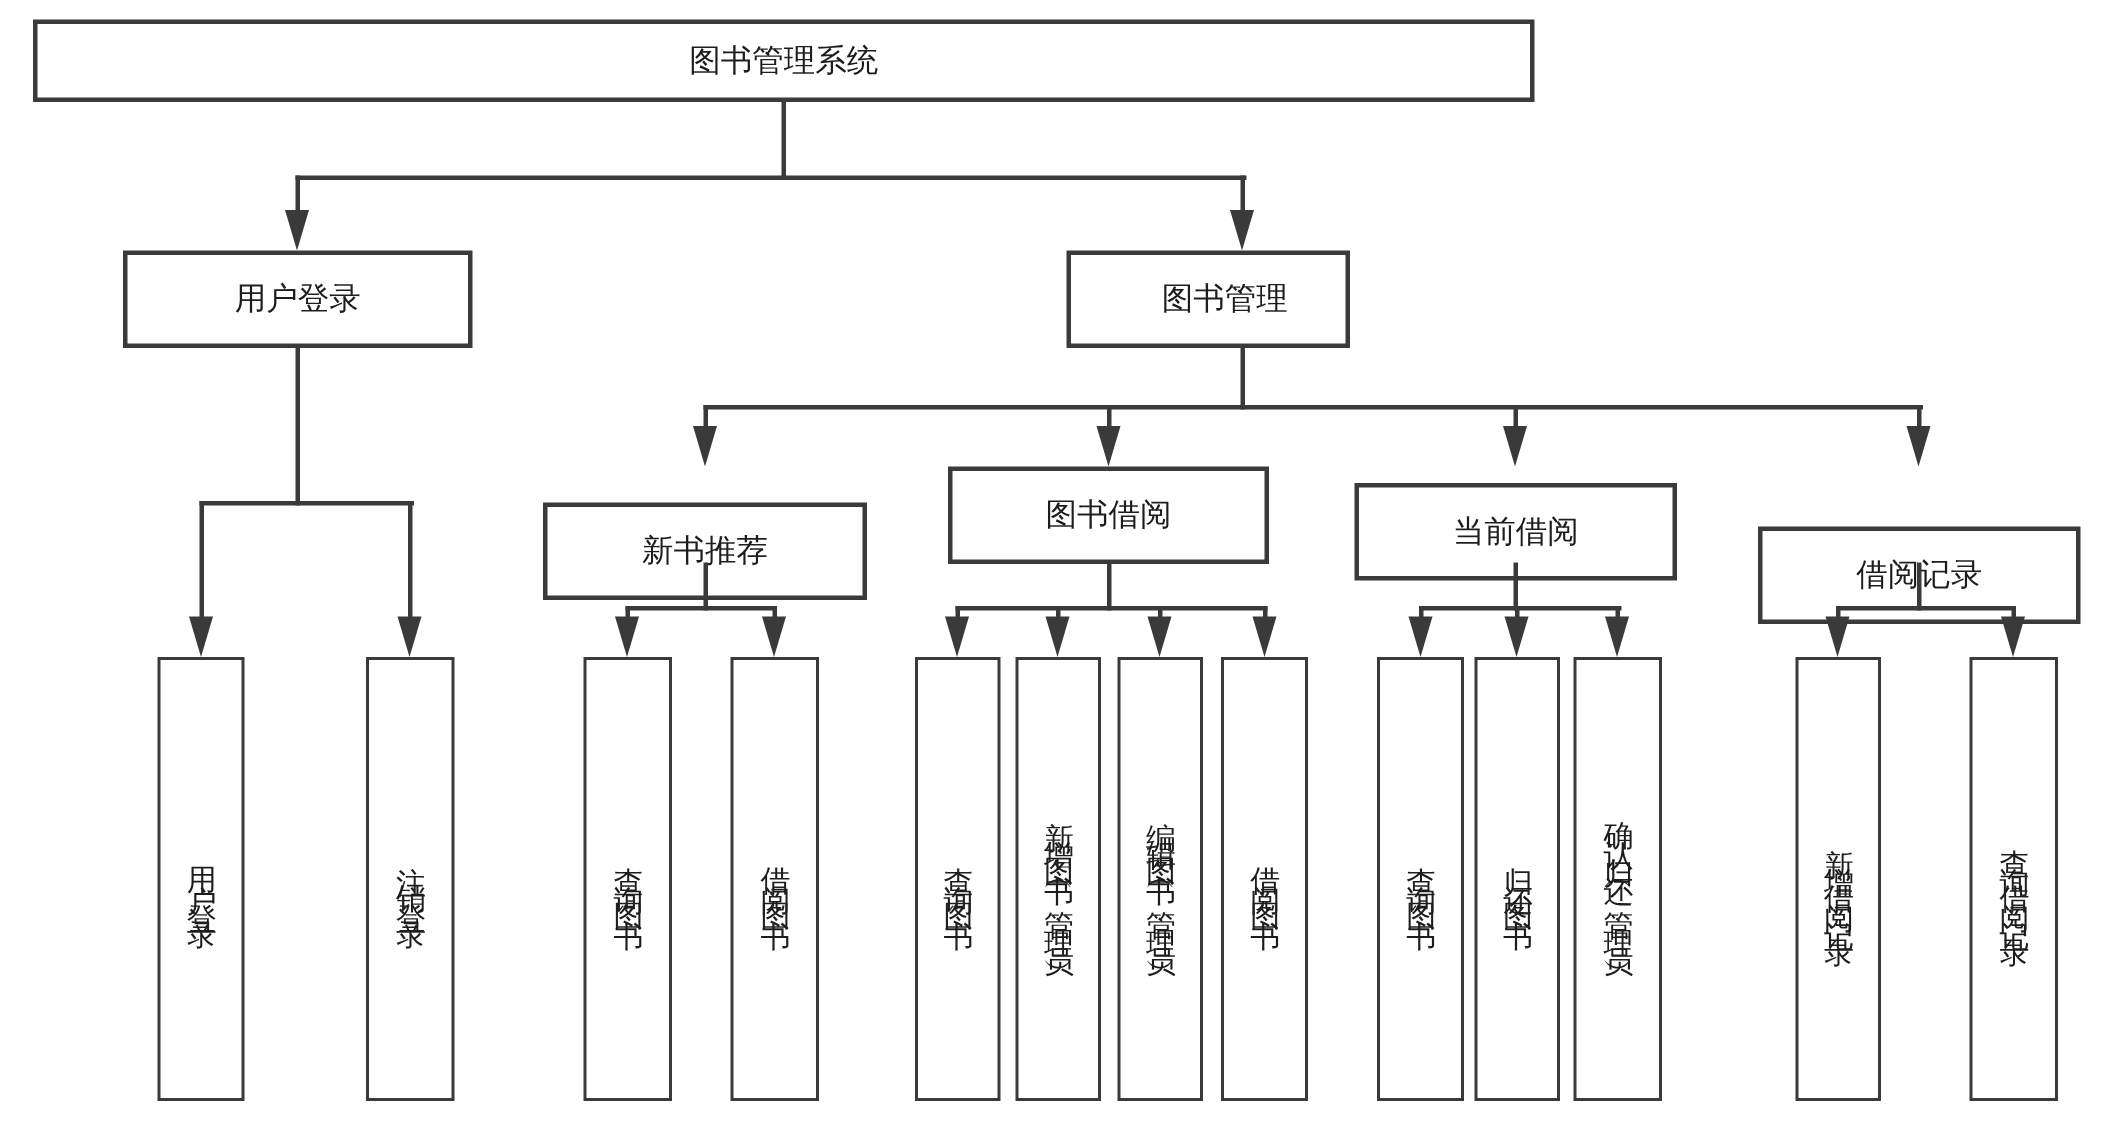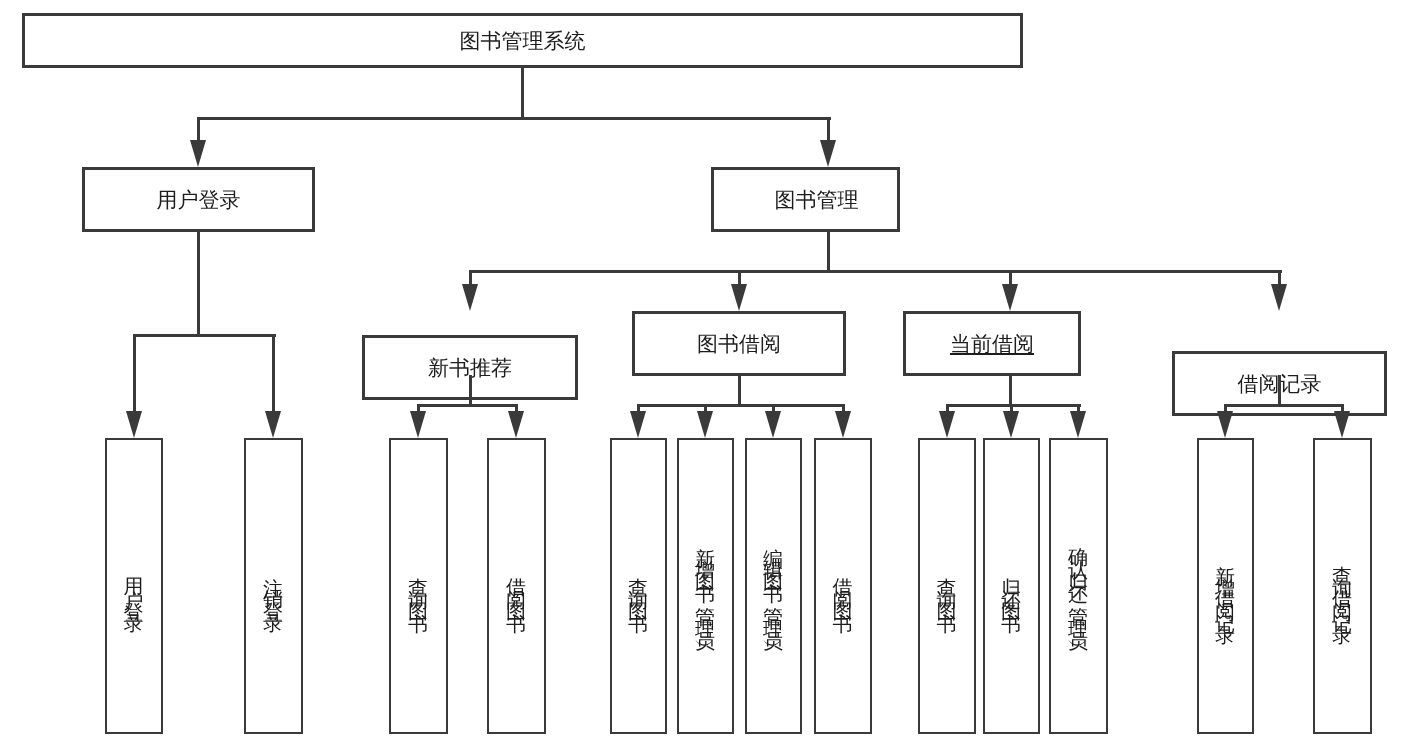--- a/index.html
+++ b/index.html
@@ -64,21 +64,21 @@
   <div class="ahead" style="left:461.5px; top:284px;"></div>
   <div class="vline" style="left:737.5px; top:270px; height:20px;"></div>
   <div class="ahead" style="left:730.5px; top:284px;"></div>
   <div class="vline" style="left:1009px; top:270px; height:20px;"></div>
   <div class="ahead" style="left:1002px; top:284px;"></div>
   <div class="vline" style="left:1278px; top:270px; height:20px;"></div>
   <div class="ahead" style="left:1271px; top:284px;"></div>
 
   <div class="box" style="left:362px; top:311px; width:216px; height:65px;margin-top:24px;">新书推荐</div>
   <div class="box" style="left:632px; top:311px; width:214px; height:65px;">图书借阅</div>
-  <div class="box" style="left:903px; top:311px; width:178px; height:65px;text-decoration:underline;">当前借阅</div>
+  <div class="box" style="left:903px; top:322px; width:215px; height:65px;">当前借阅</div>
   <div class="box" style="left:1172px; top:311px; width:215px; height:65px;margin-top:40px;">借阅记录</div>
 
   <div class="vline" style="left:468.5px; top:375px; height:32px;"></div>
   <div class="hline" style="left:417px; top:404px; width:101px;"></div>
   <div class="vline" style="left:417px; top:404px; height:12px;"></div>
   <div class="ahead" style="left:410px; top:411px;"></div>
   <div class="vline" style="left:515px; top:404px; height:12px;"></div>
   <div class="ahead" style="left:508px; top:411px;"></div>
 
   <div class="vline" style="left:737.5px; top:375px; height:32px;"></div>

